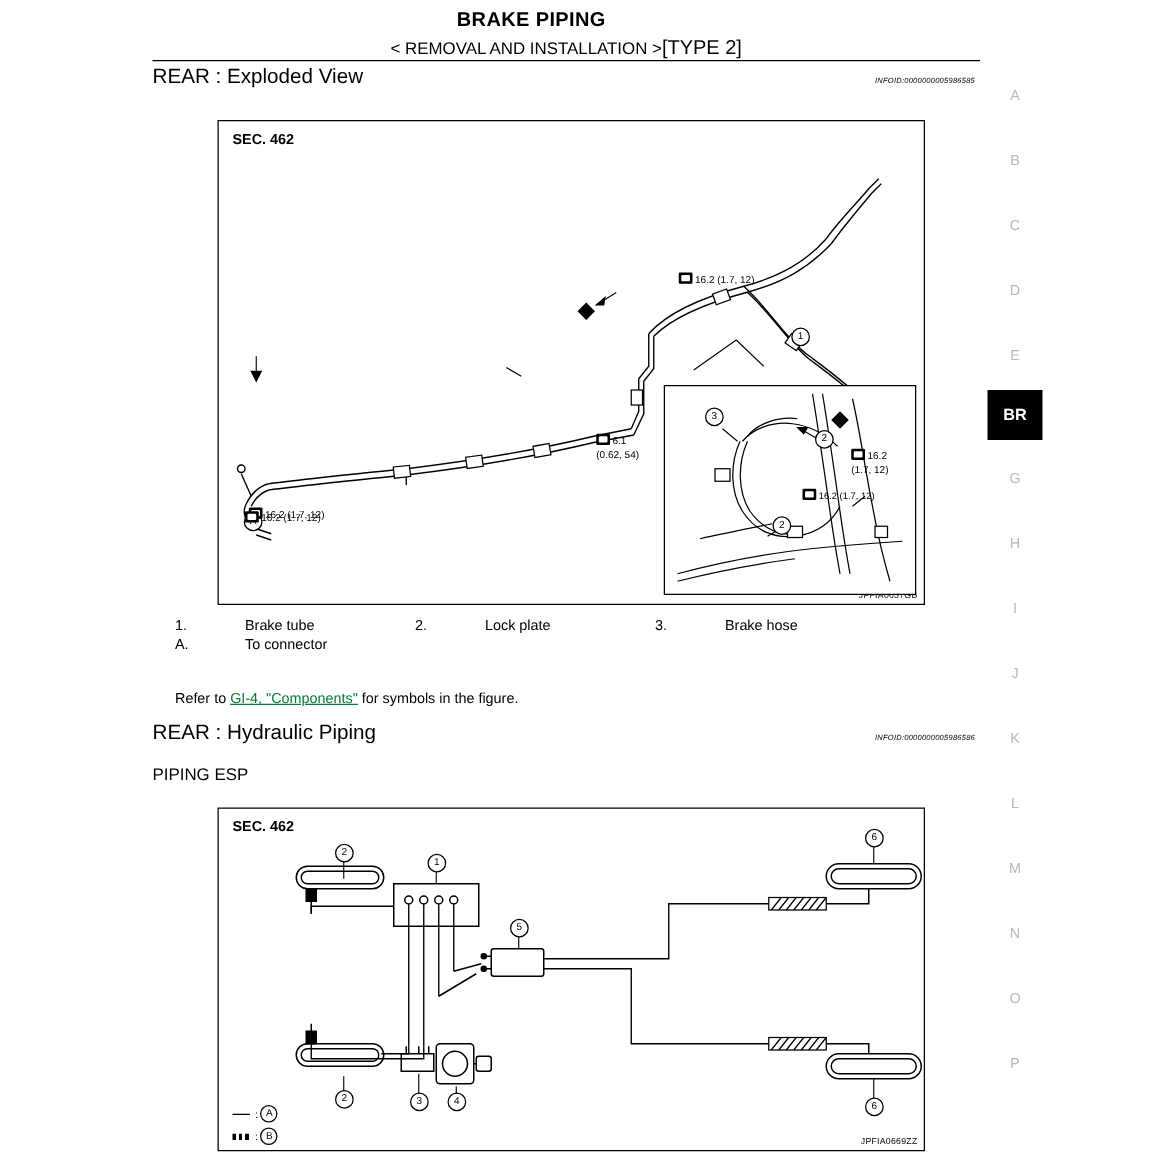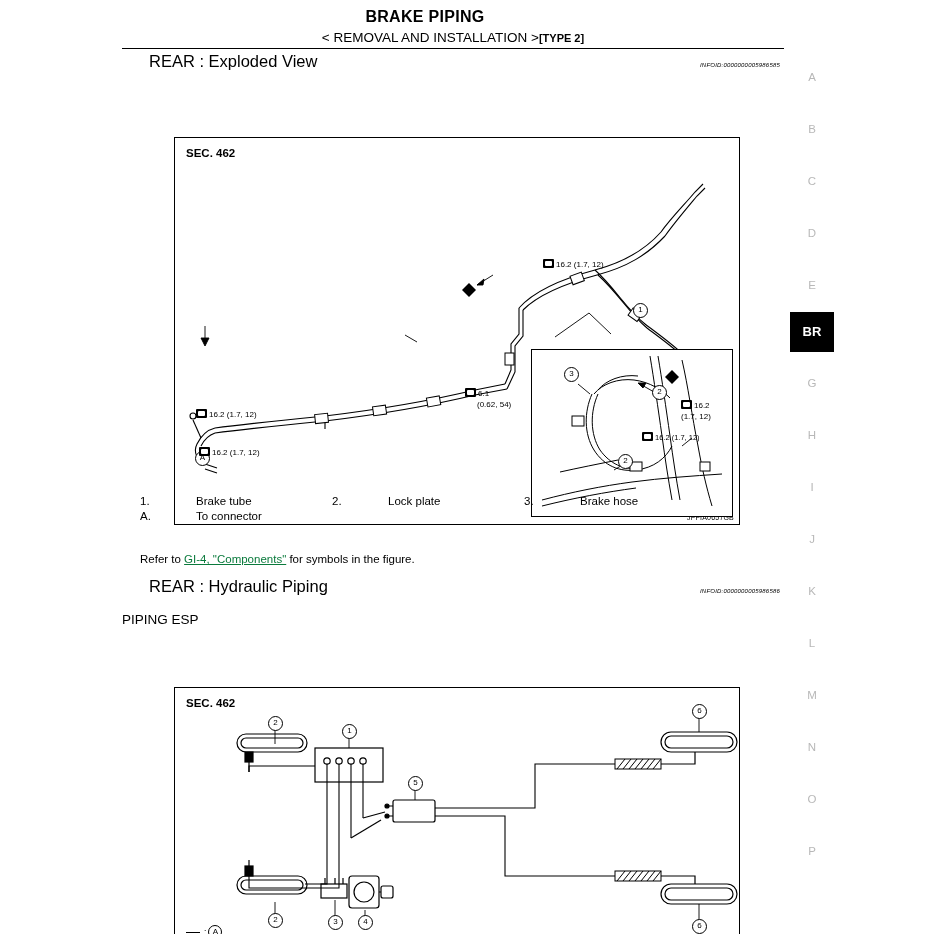--- a/index.html
+++ b/index.html
@@ -36,36 +36,35 @@
     position: absolute;
     top: 30px;
     left: 122px;
     width: 662px;
     display: flex;
     justify-content: center;
     align-items: baseline;
     font-size: 13.5px;
   }
   .subhead-left { font-weight: normal; }
-  .subhead-right { font-weight: bold; font-size: 11px; }
+  .subhead-right { font-weight: normal; font-size: 16px; }
   .rule {
     position: absolute;
     left: 122px;
     width: 662px;
     border-top: 1.6px solid #000;
   }
   #rule-top { top: 48px; }
 
   
   .section-heading {
     position: absolute;
     left: 122px;
     font-size: 16.5px;
     font-weight: normal;
-    margin-left: 27px;
   }
   .infoid {
     position: absolute;
     font-size: 6px;
     font-style: italic;
     color: #000;
     letter-spacing: 0.2px;
   }
 
   
@@ -94,21 +93,20 @@
     line-height: 40px;
     font-size: 13px;
   }
 
   
   .figure-box {
     position: absolute;
     border: 1.4px solid #000;
     background: #fff;
     box-sizing: border-box;
-    margin-top: 41px;
   }
   #figure-1 { left: 174px; top: 96px; width: 566px; height: 388px; }
   #figure-2 { left: 174px; top: 646px; width: 566px; height: 275px; }
 
   .sec-label {
     position: absolute;
     left: 11px;
     top: 9px;
     font-size: 11.5px;
     font-weight: bold;
@@ -364,21 +362,21 @@
 
     <div class="cap" style="left:368px; top:121px">
       <span class="torque-icon"></span><span>16.2 (1.7, 12)</span>
     </div>
 
     <div class="cap" style="left:506px; top:262px">
       <span class="torque-icon"></span><span>16.2</span>
     </div>
     <div class="cap" style="left:506px; top:274px">(1.7, 12)</div>
 
-    <div class="cap" style="left:290px; top:250px">
+    <div class="cap" style="left:302px; top:250px">
       <span class="torque-icon"></span><span>6.1</span>
     </div>
     <div class="cap" style="left:302px; top:262px">(0.62, 54)</div>
 
     <div class="cap" style="left:24px; top:309px">
       <span class="torque-icon"></span><span>16.2 (1.7, 12)</span>
     </div>
 
     <div class="cap cap-sm" style="left:467px; top:294px">
       <span class="torque-icon"></span><span>16.2 (1.7, 12)</span>

